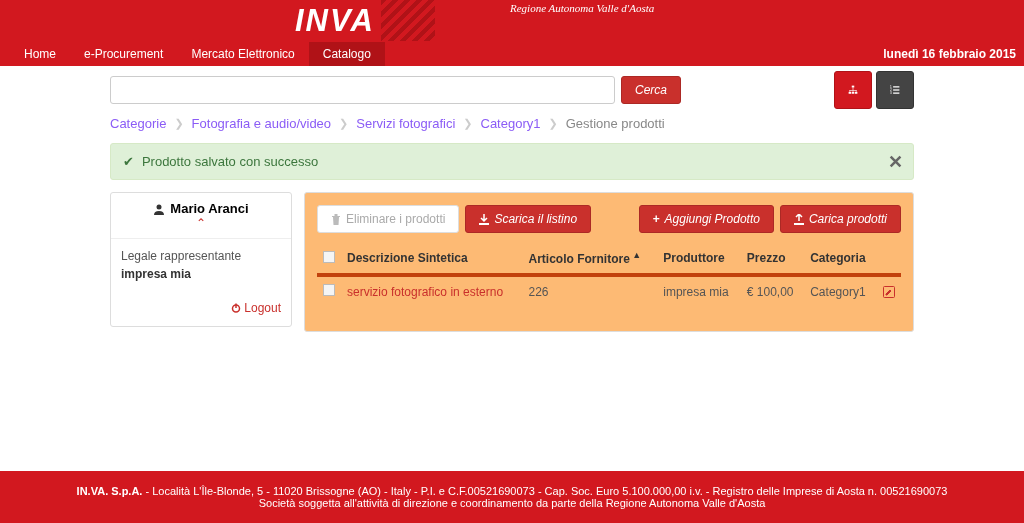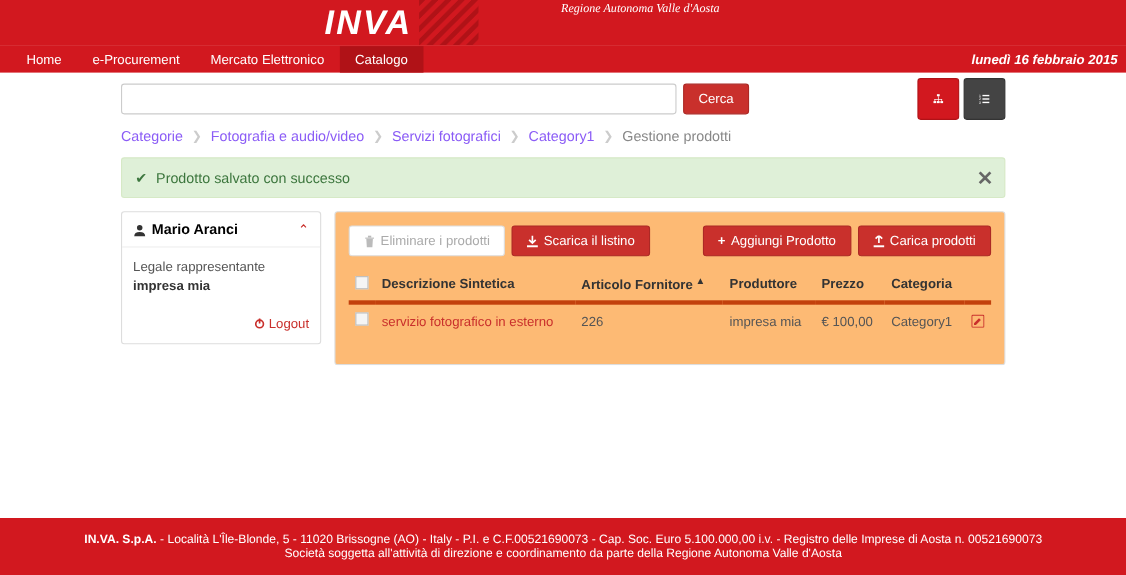--- a/index.html
+++ b/index.html
@@ -7,39 +7,39 @@
     .topbar { background: #d2181f; height: 41px; position: relative; }
     .logo-area { position: absolute; left: 295px; top: 0; height: 41px; display: flex; align-items: center; }
     .logo-text { color: #fff; font-weight: bold; font-size: 31px; letter-spacing: 2px; font-style: italic; }
     .logo-img { width: 54px; height: 41px; background: linear-gradient(135deg, #b01217 25%, #d2181f 25%, #d2181f 50%, #b01217 50%, #b01217 75%, #d2181f 75%); background-size: 12px 12px; margin-left: 6px; }
     .title-area { position: absolute; left: 510px; top: 2px; text-align: center; color: #fff; }
     .title-main { font-size: 21px; font-family: Georgia, serif; font-weight: bold; }
     .title-sub { font-size: 11px; font-family: Georgia, serif; font-style: italic; }
     .navbar { background: #d2181f; height: 25px; display: flex; align-items: center; padding: 0 10px; position: relative; }
     .navbar a { color: #fff; text-decoration: none; font-size: 12px; padding: 5px 14px; display: inline-block; cursor: pointer; }
     .navbar a.active { background: #b01217; }
-    .date { position: absolute; right: 8px; color: #fff; font-size: 12px; font-weight: bold; font-style: italic; }
+    .date { position: absolute; right: 8px; color: #fff; font-size: 12px; font-weight: bold; }
     .container { max-width: 804px; margin: 0 auto; padding-top: 10px; }
     .search-row { display: flex; align-items: center; gap: 6px; margin-bottom: 12px; position: relative; }
     .search-input { flex: 0 0 505px; height: 28px; border-radius: 3px; border: 1px solid #ccc; padding: 0 8px; background: #fff; }
     .btn { display: inline-flex; align-items: center; justify-content: center; gap: 5px; border-radius: 3px; border: none; cursor: pointer; font-size: 12px; padding: 6px 13px; height: 28px; }
-    .btn-danger { background: #c9302c; color: #fff; border: 1px solid #ac2925; }
+    .btn-danger { background: #c9302c; color: #fff; border: 1px solid #ac2925; font-style: italic; }
     .btn-default { background: #fff; color: #aaa; border: 1px solid #ddd; }
     .btn-dark { background: #444; color: #fff; border: 1px solid #333; width: 38px; height: 38px; font-size: 16px; }
     .btn-dark.active { background: #d2181f; border-color: #b01217; }
     .view-toggles { position: absolute; right: 0; top: -5px; display: flex; gap: 4px; }
     .breadcrumb { display: flex; align-items: center; gap: 8px; font-size: 13px; margin-bottom: 12px; flex-wrap: wrap; }
     .breadcrumb a { color: #8b5cf6; text-decoration: none; cursor: pointer; }
     .breadcrumb .sep { color: #ccc; font-size: 11px; }
     .breadcrumb .current { color: #888; }
     .alert { background: #dff0d8; border: 1px solid #d6e9c6; border-radius: 3px; padding: 10px 12px; color: #3c763d; display: flex; align-items: center; gap: 8px; font-size: 13px; margin-bottom: 12px; position: relative; }
     .alert .close { position: absolute; right: 10px; color: #666; font-size: 18px; cursor: pointer; font-weight: bold; }
     .layout { display: flex; gap: 12px; align-items: flex-start; }
     .sidebar { width: 182px; border: 1px solid #ddd; border-radius: 3px; background: #fff; }
-    .side-header { padding: 8px 10px; display: flex; align-items: center; justify-content: space-between; border-bottom: 1px solid #eee; cursor: pointer; }
+    .side-header { padding: 8px 10px; display: flex; align-items: center; justify-content: space-between; border-bottom: 1px solid #eee; cursor: pointer; flex-direction: column; }
     .side-header b { font-size: 13px; display: flex; align-items: center; gap: 5px; }
     .side-body { padding: 10px; font-size: 12px; color: #555; }
     .side-body div { margin-bottom: 4px; }
     .logout-row { text-align: right; padding: 6px 10px 10px; }
     .logout-row a { color: #c9302c; font-size: 12px; cursor: pointer; display: inline-flex; align-items: center; gap: 3px; }
     .main-panel { flex: 1; border: 1px solid #ddd; border-radius: 3px; background: #fdba74; padding: 12px; min-height: 140px; }
     .toolbar { display: flex; gap: 6px; margin-bottom: 10px; }
     .toolbar .spacer { flex: 1; }
     .table { width: 100%; border-collapse: collapse; font-size: 12px; }
     .table th, .table td { padding: 7px 6px; text-align: left; }

